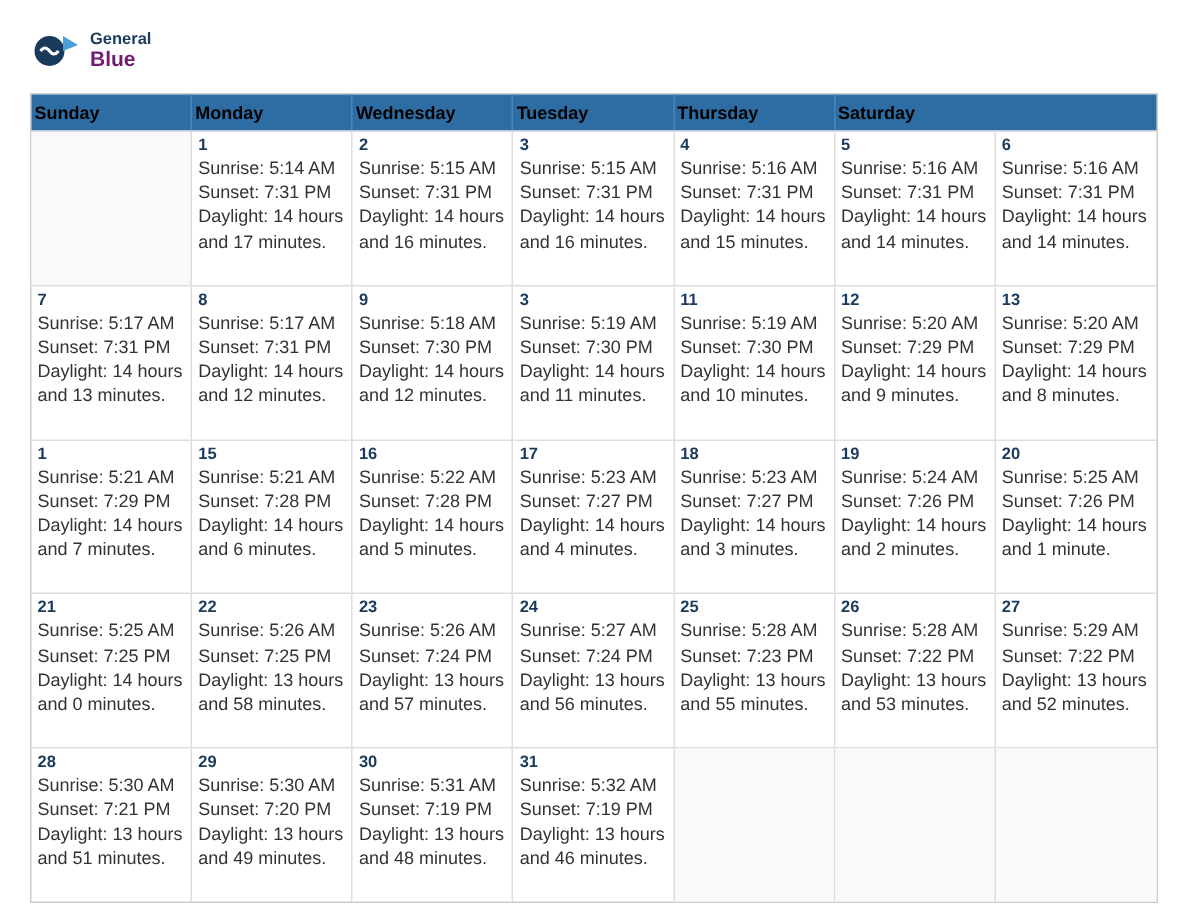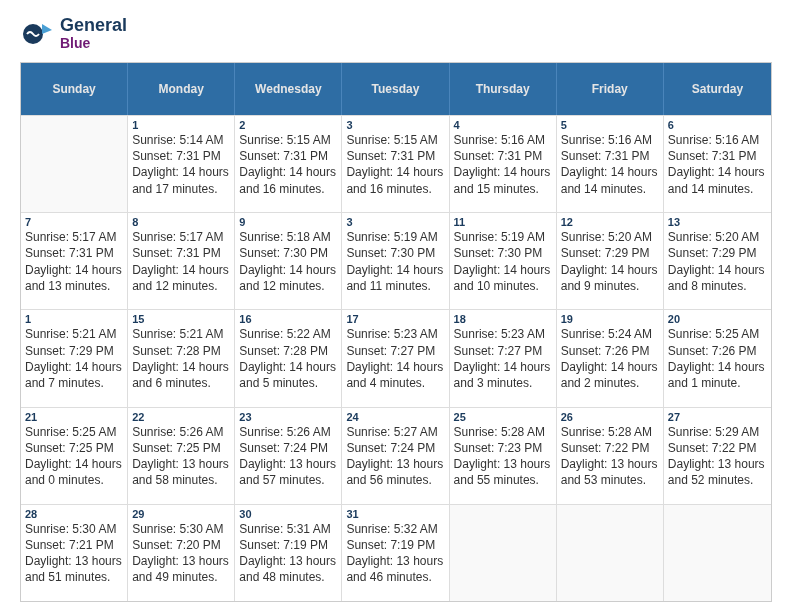--- a/index.html
+++ b/index.html
@@ -47,25 +47,24 @@
       display: flex;
       flex-direction: column;
       border: 1px solid #ccc;
     }
     .cal-header-row {
       display: grid;
       grid-template-columns: repeat(7, 1fr);
       background: #2e6da4;
     }
     .cal-header-cell {
-      color: #e5e5e5;
+      color: #000000;
       font-size: 12px;
       font-weight: bold;
-      text-align: center;
-      padding: 19px 2px;
+      padding: 5px 2px;
       border-right: 1px solid #4a85bb;
     }
     .cal-header-cell:last-child { border-right: none; }
     .cal-body {
       flex: 1;
       display: flex;
       flex-direction: column;
     }
     .cal-week {
       display: grid;
@@ -100,38 +99,37 @@
 
 <div class="page">
   <div class="header">
     <div class="logo">
         <svg width="36" height="36" viewBox="0 0 36 36">
           <circle cx="13" cy="18" r="10" fill="#1a3a5c"></circle>
           <path d="M7 18 Q10 14 13 18 Q16 22 19 18" stroke="white" stroke-width="2" fill="none"></path>
           <polygon points="22,8 32,14 22,18" fill="#4a9fd4"></polygon>
         </svg>
         <div style="display: flex; flex-direction: column; line-height: 1.1;">
-          <span style="font-size: 18px; font-weight: bold; color: rgb(26, 58, 92);">General</span>
+          <span style="font-size: 11px; font-weight: bold; color: rgb(26, 58, 92);">General</span>
           <span style="font-size: 14px; font-weight: bold; color: #701a75;">Blue</span>
         </div>
       </div>
     <div class="title-block">
       <div class="main-title"></div>
       <div class="subtitle"></div>
     </div>
   </div>
 
   <div class="calendar">
     <div class="cal-header-row" id="cal-header">
         <div class="cal-header-cell">Sunday</div>
         <div class="cal-header-cell">Monday</div>
         <div class="cal-header-cell">Wednesday</div>
         <div class="cal-header-cell">Tuesday</div>
         <div class="cal-header-cell">Thursday</div>
-        <div class="cal-header-cell">Friday</div>
         <div class="cal-header-cell">Saturday</div>
       </div>
     <div class="cal-body" id="cal-body">
         <div class="cal-week">
           <div class="cal-cell empty"></div>
           <div class="cal-cell">
             <div class="day-num">1</div>
             <div class="day-info">Sunrise: 5:14 AM<br>Sunset: 7:31 PM<br>Daylight: 14 hours and 17 minutes.</div>
           </div>
           <div class="cal-cell">

